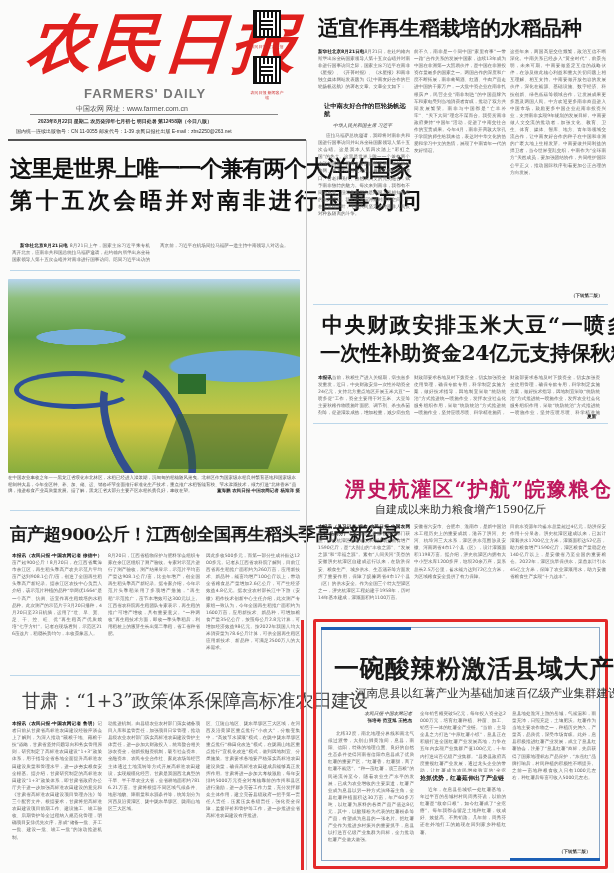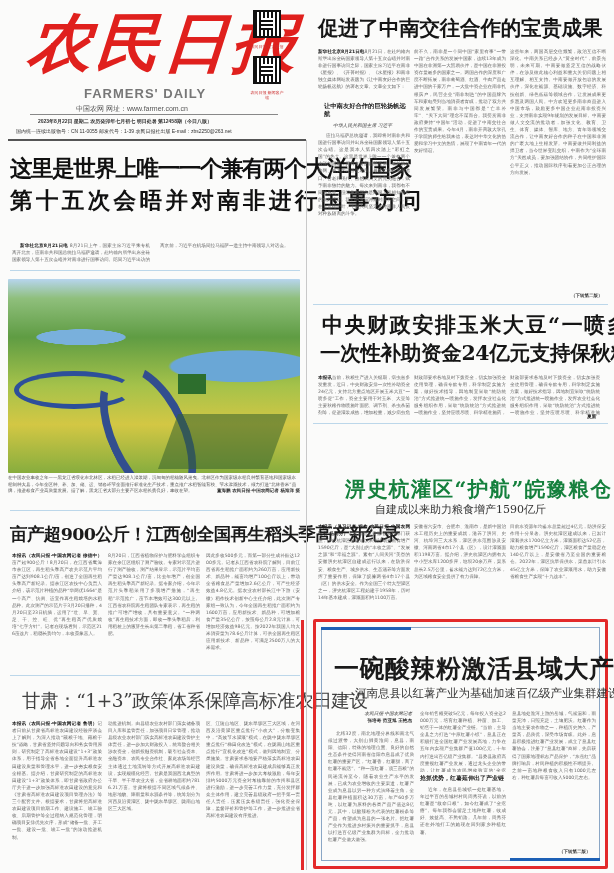--- a/index.html
+++ b/index.html
@@ -109,21 +109,21 @@
 </div>
 <div class="abs col" style="left:108px; top:720px; width:92px; height:148px;">
   <span>动推进机制。由县级农业农村部门落实储备项目入库和监管责任，加强项目日常管理，推动县级农业农村部门落实高标准农田建设管护主体责任，进一步加大财政投入，统筹整合相关涉农资金，创新投融资机制，吸引社会资本、金融资本、农民专业合作社、家庭农场等经营主体通过土地流转等方式开展高标准农田建设，实现规模化经营。甘肃是我国西北典型的干旱、半干旱农业大省，全省耕地面积约7816.21万亩。甘肃将根据不同区域气候条件、地形地貌、降雨量和水源条件等，统筹划分为河西及沿黄灌区、陇中陇东旱塬区、陇南山地区三大区域。</span>
 </div>
 <div class="abs col" style="left:206px; top:720px; width:94px; height:148px;">
   <span>区、江陵山地区、陇东旱塬区三大区域，在河西及沿黄灌区重点推行“小改大”，分散变集中，“高效节水灌溉”模式，在陇中陇东旱塬区重点推行“梯田化改造”模式，在陇南山地区重点推行“宜机化改造”模式，做到因地制宜、分类施策。甘肃要求各地要严格落实高标准农田建设质量，确保高标准农田建成后能够真正发挥作用。甘肃将进一步加大考核激励，每年安排约5000万元资金对考核靠前的市州和县区进行激励，进一步完善工作力量，充分发挥群众主体作用，建立完善县级政府一把手第一责任人责任，压紧压实各级责任，强化资金保障，监督评价和管护等工作，进一步推进全省高标准农田建设有序推进。</span>
 </div>
 
 <div class="abs vdivider" style="left:306px; top:140px; height:730px;"></div>
 
-<div class="abs hl hl-serif" style="left:318px; top:14px; font-size:20.5px; letter-spacing:-0.2px; color:#151515;">促进了中南交往合作的宝贵成果</div>
+<div class="abs hl hl-serif" style="left:318px; top:14px; font-size:20.5px; letter-spacing:-0.2px; color:#151515;">适宜作再生稻栽培的水稻品种</div>
 
 <div class="abs col" style="left:318px; top:48px; width:92px; height:46px;">
   <b>新华社北京8月21日电</b><span>8月21日，在赴约翰内斯堡出席金砖国家领导人第十五次会晤并对南非进行国事访问之际，国家主席习近平在南非《星报》、《开普时报》、《水星报》和南非独立媒体网站发表题为《让中南友好合作的巨轮扬帆远航》的署名文章。文章全文如下：</span>
 </div>
 <div class="abs hl" style="left:324px; top:102px; font-size:6.3px; line-height:8px; width:86px; white-space:normal; color:#222; font-family:'DejaVu Sans', sans-serif;">让中南友好合作的巨轮扬帆远航</div>
 <div class="abs" style="left:333px; top:122px; font-size:4.8px; font-style:italic; color:#444;">中华人民共和国主席 习近平</div>
 <div class="abs col" style="left:318px; top:132px; width:92px; height:170px; text-indent:8px;">
   <span>应拉马福萨总统邀请，我即将对南非共和国进行国事访问并出席金砖国家领导人第十五次会晤。这是我本人第四次踏上“彩虹之国”的热土。这里是世界上唯一一个兼有两个大洋的国家，拥有丰富的自然资源、最长的公路网、最大的证券交易所、最繁忙的机场和港口、古老和现代、自然和人文的完美融合，赋予南非独特的魅力。每次来到南非，我都有不同的感受，但印象最深的是两国人民相知相亲的友好情谊。我们的友谊跨越时间和空间，早在上世纪中叶，中国人民坚定支持南非人民反对种族隔离的斗争。</span>
 </div>
 <div class="abs col" style="left:414px; top:48px; width:92px; height:254px;">
@@ -142,21 +142,21 @@
 </div>
 <div class="abs col" style="left:414px; top:374px; width:92px; height:44px;">
   <span>财政部要求各地及时下拨资金，切实加强资金使用管理，确保专款专用，科学制定实施方案，做好技术指导，因地制宜采取“统防统治”方式推进统一喷施作业，发挥农业社会化服务组织作用，采取“统防统治”方式推进统一喷施作业，坚持应喷尽喷、科学精准施药，确保不误农时。</span>
 </div>
 <div class="abs col" style="left:510px; top:374px; width:90px; height:44px;">
   <span>财政部要求各地及时下拨资金，切实加强资金使用管理，确保专款专用，科学制定实施方案，做好技术指导，因地制宜采取“统防统治”方式推进统一喷施作业，发挥农业社会化服务组织作用，采取“统防统治”方式推进统一喷施作业，坚持应喷尽喷、科学精准施药，确保不误农时。</span>
 </div>
 <div class="abs" style="left:587px; top:413px; font-size:4.8px; font-weight:bold; color:#333;">夏新</div>
 <div class="abs" style="left:313px; top:423px; width:295px; height:1px; background:#bcd7ea;"></div>
 
-<div class="abs hl hl-serif" style="left:345px; top:475px; font-size:20.5px; letter-spacing:1.4px; color:#15803d;">淠史杭灌区“护航”皖豫粮仓</div>
+<div class="abs hl hl-serif" style="left:345px; top:475px; font-size:20.5px; letter-spacing:1.4px; color:#be185d;">淠史杭灌区“护航”皖豫粮仓</div>
 <div class="abs sub hl-serif" style="left:375px; top:502px; font-size:11px;">自建成以来助力粮食增产1590亿斤</div>
 <div class="abs col" style="left:318px; top:523px; width:92px; height:90px;">
   <b>本报讯（见习记者 程鑫 农民日报·中国农网记者 杨莉芬）</b><span>记者日前从安徽省水利部门获悉，淠史杭灌区自建成以来累计助力粮食增产1590亿斤，是“大别山的“丰收之源”、“发展之源”和“幸福之源”。素有“人间天河”美誉的安徽淠史杭灌区自建成运行以来，在防洪保安、粮食生产、城乡供水、生态涵养等方面发挥了重要作用，保障了皖豫两省4市17个县（区）的供水安全。作为全国三个特大型灌区之一，淠史杭灌区工程始建于1958年，历时14年基本建成，灌溉面积约1100万亩。</span>
 </div>
 <div class="abs col" style="left:414px; top:523px; width:92px; height:90px;">
   <span>安徽省六安市、合肥市、淮南市，是新中国治水工程历史上的重要成就，滋养了淠河、史河、杭埠河三大水系，灌区供水范围涉及安徽、河南两省4市17个县（区），设计灌溉面积1198万亩。据介绍，淠史杭灌区内拥有大中小型水库1200多座，塘坝20余万座，渠系总长2.5万公里，蓄水能力达到72亿立方米，为区域粮食安全提供了有力保障。</span>
 </div>
 <div class="abs col" style="left:510px; top:523px; width:96px; height:90px;">
   <span>目前水资源年均蓄水总量超过4亿元，防洪保安作用十分显著。淠史杭灌区建成以来，已累计灌溉供水1700亿立方米，灌溉面积达52亿亩，助力粮食增产1590亿斤，灌区粮食产量稳定在140亿斤以上，是安徽省乃至全国的重要粮仓。2022年，灌区抗旱保供水，渠首累计引水45亿立方米，保障了农业灌溉用水，助力安徽省粮食生产实现“十九连丰”。</span>
 </div>

